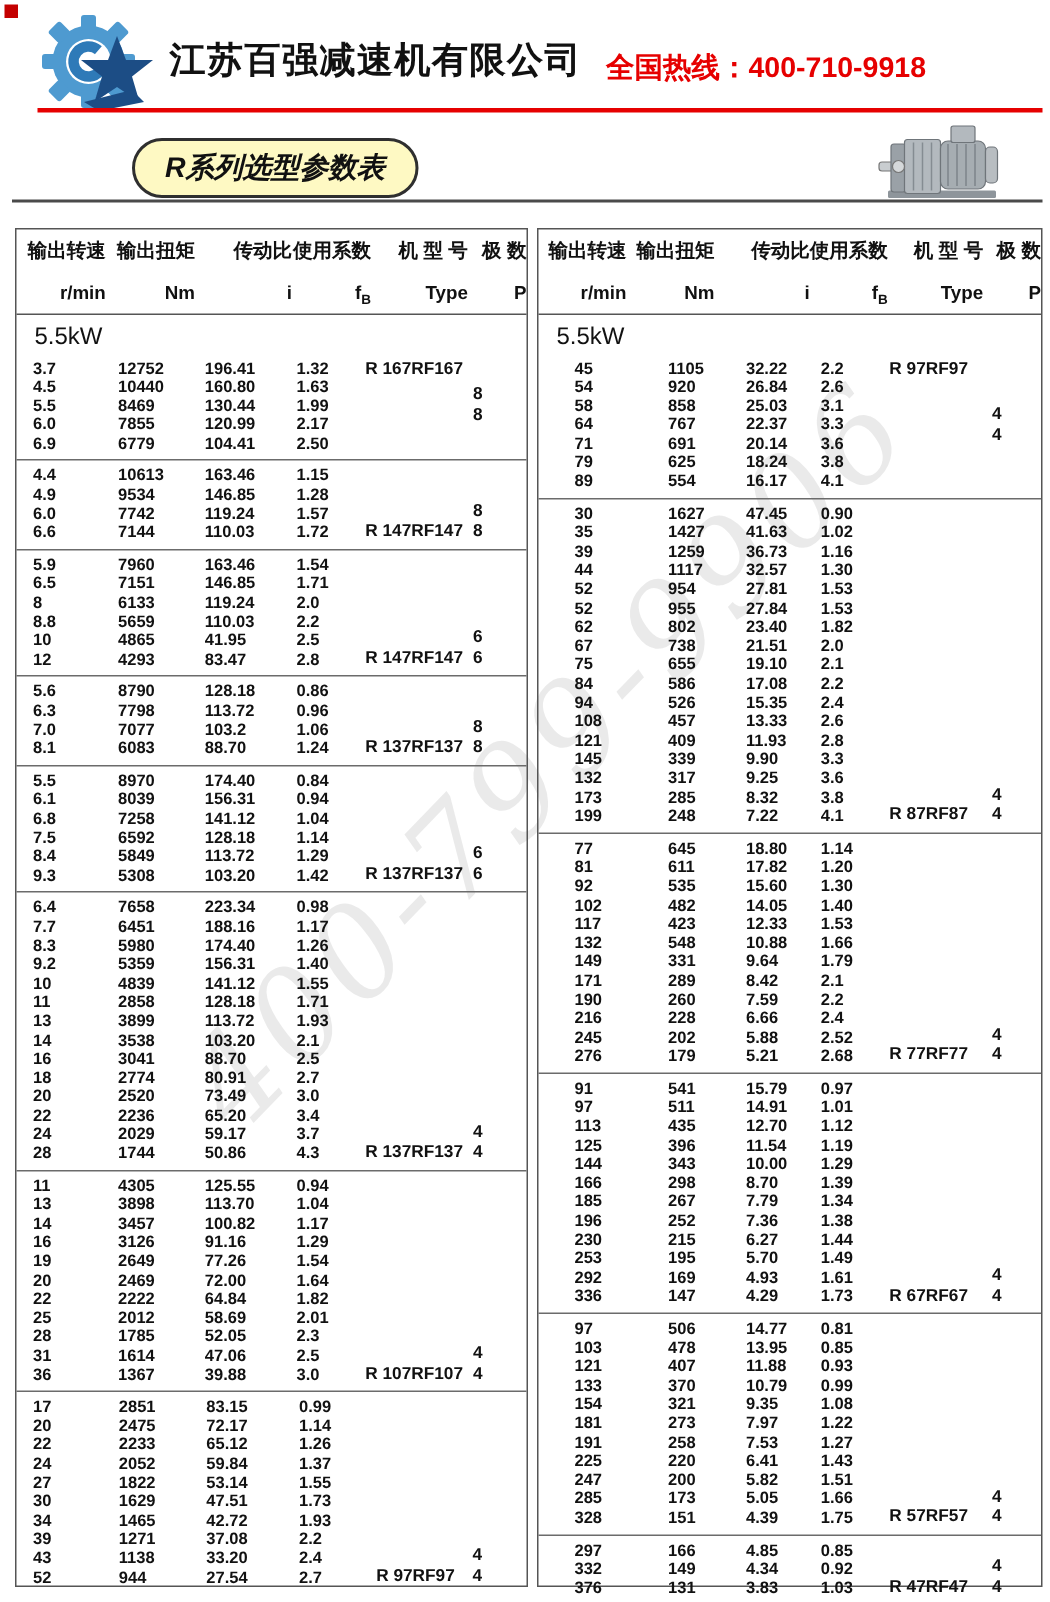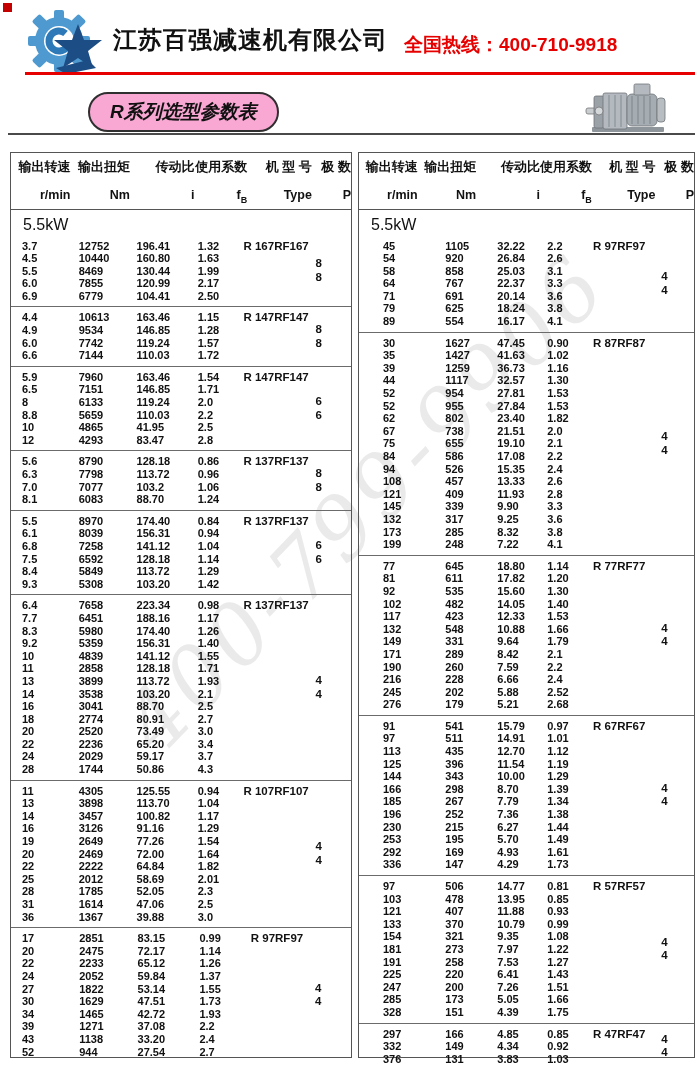--- a/index.html
+++ b/index.html
@@ -4,21 +4,21 @@
 <style>
   html,body{margin:0;padding:0;}
   body{width:700px;height:1068px;position:relative;background:#ffffff;overflow:hidden;
        font-family:"Liberation Sans",sans-serif;color:#111;}
   .corner-mark{position:absolute;left:3px;top:3px;width:9px;height:9px;background:#c40000;}
   .logo{position:absolute;left:26px;top:6px;width:82px;height:74px;}
   .company{position:absolute;left:113px;top:24px;font-size:24px;font-weight:bold;letter-spacing:1px;white-space:nowrap;}
   .hotline{position:absolute;left:404px;top:32px;font-size:19px;font-weight:bold;color:#e60000;white-space:nowrap;}
   .redline{position:absolute;left:25px;top:72px;width:670px;height:3px;background:#e60000;}
   .badge{position:absolute;left:88px;top:92px;border:2px solid #2f2f2f;border-radius:20px;
-         padding:5px 20px;font-size:19px;font-weight:bold;font-style:italic;background:#f9a8d4;white-space:nowrap;}
+         padding:5px 20px;font-size:19px;font-weight:bold;font-style:italic;background:#fef9c3;white-space:nowrap;}
   .product{position:absolute;left:584px;top:80px;width:92px;height:56px;}
   .grayline{position:absolute;left:8px;top:133px;width:687px;height:2px;background:#4a4a4a;}
 
   .watermark{position:absolute;left:-45px;top:455px;width:820px;text-align:center;
              transform:rotate(-46deg);font-size:84px;font-style:italic;
              font-family:"DejaVu Serif",serif;color:rgba(125,125,125,0.16);
              letter-spacing:5px;white-space:nowrap;z-index:1;pointer-events:none;}
 
   .spec-table{position:absolute;top:152px;height:906px;border:1px solid #555;
               box-sizing:border-box;z-index:2;}
@@ -27,21 +27,21 @@
 
   .thead{display:grid;grid-template-columns:17.5% 17.5% 19% 15.5% 19% 11.5%;
          padding:5px 0 4px;border-bottom:1px solid #555;font-weight:bold;text-align:right;}
   .hcn{font-size:13px;white-space:nowrap;}
   .hen{font-size:12.5px;margin-top:12px;}
   .hen sub{font-size:9px;}
 
   .power{font-size:16px;font-weight:normal;padding:6px 0 2px 12px;}
 
   .group{display:flex;padding:4px 0;}
-  .group + .group{border-top:1px solid #6b6b6b;}
+  .group + .group{border-top:1px solid #6b6b6b;align-items:flex-end;}
   .rows{width:70%;display:grid;align-content:center;}
   #left-table  .rows{grid-template-columns:25% 25.5% 27% 22.5%;}
   #right-table .rows{grid-template-columns:30% 25% 24% 21%;}
   .cell{font-size:11px;font-weight:bold;line-height:12.6px;white-space:nowrap;}
   #left-table  .cell{padding-left:11px;}
   #right-table .cell{padding-left:24px;}
   .typecol{width:19%;display:flex;justify-content:center;}
   .polecol{width:11%;display:flex;flex-direction:column;justify-content:center;}
   .tline,.pline{font-size:11.5px;font-weight:bold;line-height:13.5px;white-space:nowrap;}
   #left-table  .typecol{padding-left:6px;}
@@ -770,21 +770,21 @@
           <span class="cell c0">191</span>
           <span class="cell c1">258</span>
           <span class="cell c2">7.53</span>
           <span class="cell c3">1.27</span>
           <span class="cell c0">225</span>
           <span class="cell c1">220</span>
           <span class="cell c2">6.41</span>
           <span class="cell c3">1.43</span>
           <span class="cell c0">247</span>
           <span class="cell c1">200</span>
-          <span class="cell c2">7.26</span>
+          <span class="cell c2">5.82</span>
           <span class="cell c3">1.51</span>
           <span class="cell c0">285</span>
           <span class="cell c1">173</span>
           <span class="cell c2">5.05</span>
           <span class="cell c3">1.66</span>
           <span class="cell c0">328</span>
           <span class="cell c1">151</span>
           <span class="cell c2">4.39</span>
           <span class="cell c3">1.75</span>
         </div>

